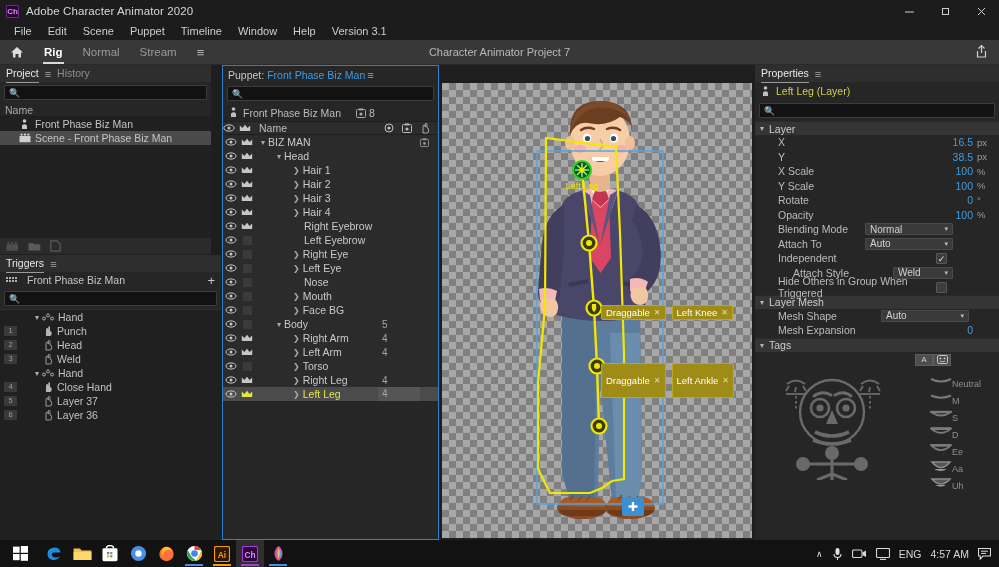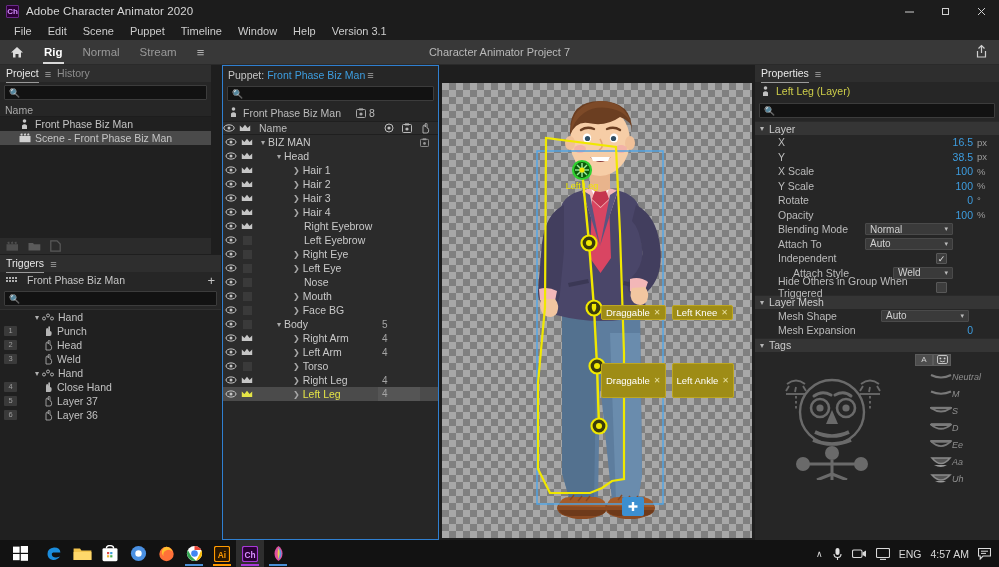--- a/index.html
+++ b/index.html
@@ -178,21 +178,21 @@
     color:#e0e0e0; font-size:9px; text-align:center; line-height:10px; border-radius:1px;
   }
   .chk.off { color:transparent; }
   .tags-area { height:120px; position:relative; }
   .tag-btns { position:absolute; right:48px; top:2px; display:flex; gap:0; }
   .tag-btn {
     width:18px; height:12px; background:#4d4d4d; border:1px solid #5c5c5c;
     display:flex; align-items:center; justify-content:center; font-size:8px; color:#d0d0d0;
   }
   .visemes { position:absolute; right:18px; top:20px; }
-  .vis-row { height:17px; display:flex; align-items:flex-start; gap:0;font-style:italic; }
+  .vis-row { height:17px; display:flex; align-items:flex-end; gap:0; }
   .vis-lbl { font-size:9px; color:#8f8f8f; }
 
   
   .taskbar {
     position:absolute; bottom:0; left:0; right:0; height:27px; background:#121212;
     display:flex; align-items:center;
   }
   .tb-start { width:40px; display:flex; align-items:center; justify-content:center; }
   .tb-app {
     width:28px; height:27px; display:flex; align-items:center; justify-content:center;

